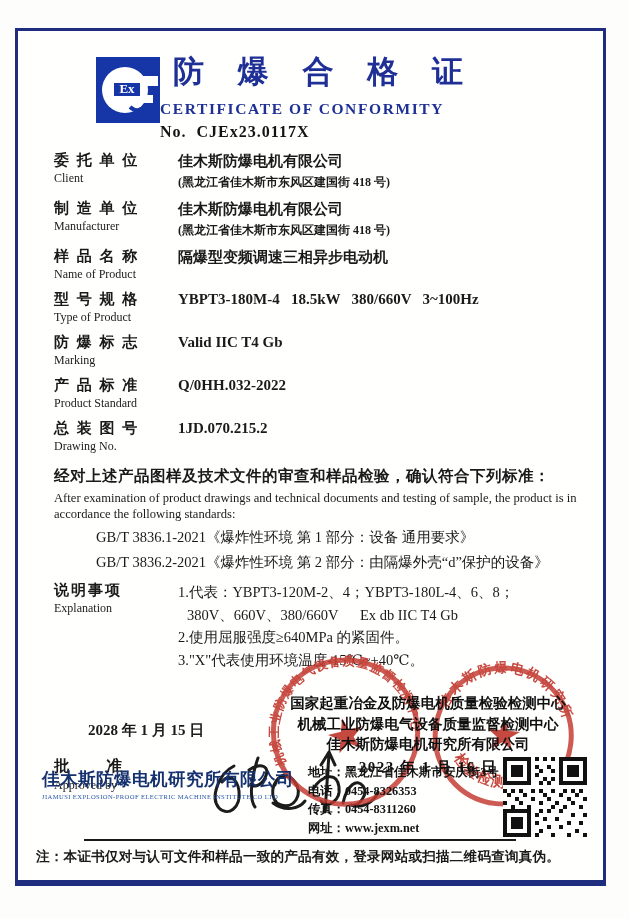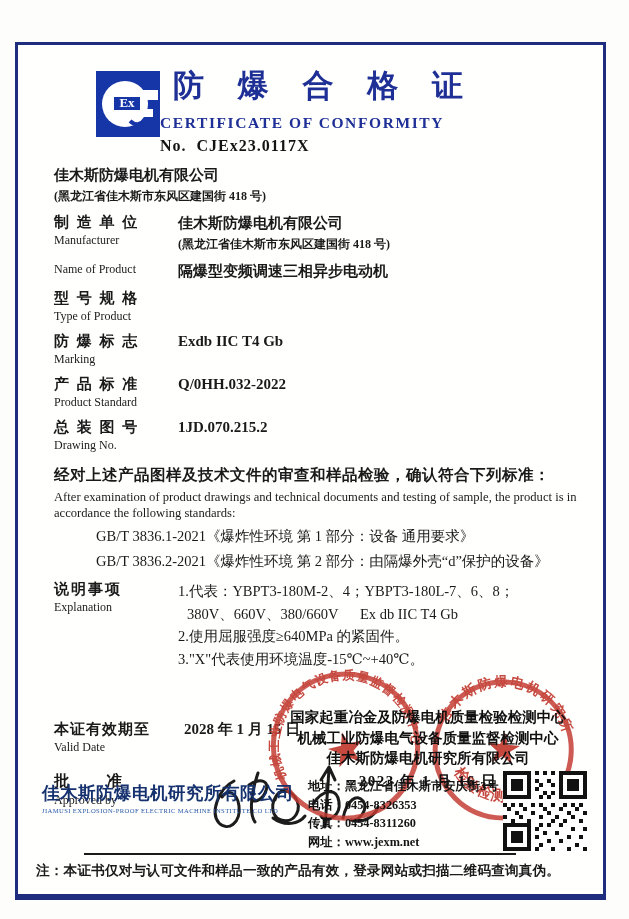--- a/index.html
+++ b/index.html
@@ -1,18 +1,18 @@
 <!DOCTYPE html>
 <html><head>
 <meta charset="utf-8">
 <style>
   html,body{margin:0;padding:0;background:#e8e8e6;}
   .page{position:relative;width:629px;height:919px;background:#fdfdfc;margin:0 auto;overflow:hidden;
         font-family:"Liberation Serif","DejaVu Serif",serif;color:#1a1a1a;}
-  .frame{position:absolute;left:15px;top:42px;width:591px;height:858px;box-sizing:border-box;
+  .frame{position:absolute;left:15px;top:28px;width:591px;height:858px;box-sizing:border-box;
          border:3px solid #1e2d7d;border-bottom-width:6px;background:#fffffe;}
   .content{position:relative;box-sizing:border-box;height:100%;padding:18px 26px 0 36px;}
 
   
   .header{display:flex;align-items:flex-start;margin-bottom:10px;}
   .logo{width:64px;height:66px;flex:none;margin-left:42px;margin-top:8px;}
   .title-block{flex:1;text-align:left;padding-top:2px;padding-right:40px;}
   .title{color:#1e2f96;font-size:31px;font-weight:bold;letter-spacing:13px;text-indent:13px;white-space:nowrap;}
   .subtitle{color:#1e2f96;font-size:15.5px;font-weight:bold;letter-spacing:1.6px;margin-top:7px;}
   .certno{font-size:16px;font-weight:bold;margin-top:5px;letter-spacing:1px;color:#141414;white-space:pre-wrap;}
@@ -86,60 +86,68 @@
           </svg>
         </div>
         <div class="title-block">
           <div class="title">防 爆 合 格 证</div>
           <div class="subtitle">CERTIFICATE OF CONFORMITY</div>
           <div class="certno">No.  CJEx23.0117X</div>
         </div>
       </div>
 
       <div class="field-row">
+        <div class="f-label">
+          <div class="f-zh">委 托 单 位</div>
+          <div class="f-en">Client</div>
+        </div>
         <div class="f-valwrap">
           <div class="f-val">佳木斯防爆电机有限公司</div>
           <div class="f-note">(黑龙江省佳木斯市东风区建国街 418 号)</div>
         </div>
       </div>
 
       <div class="field-row">
         <div class="f-label">
           <div class="f-zh">制 造 单 位</div>
           <div class="f-en">Manufacturer</div>
         </div>
         <div class="f-valwrap">
           <div class="f-val">佳木斯防爆电机有限公司</div>
           <div class="f-note">(黑龙江省佳木斯市东风区建国街 418 号)</div>
         </div>
       </div>
 
       <div class="field-row">
         <div class="f-label">
+          <div class="f-zh">样 品 名 称</div>
           <div class="f-en">Name of Product</div>
         </div>
         <div class="f-valwrap">
           <div class="f-val">隔爆型变频调速三相异步电动机</div>
         </div>
       </div>
 
       <div class="field-row">
         <div class="f-label">
           <div class="f-zh">型 号 规 格</div>
           <div class="f-en">Type of Product</div>
         </div>
+        <div class="f-valwrap">
+          <div class="f-val">YBPT3-180M-4   18.5kW   380/660V   3~100Hz</div>
+        </div>
       </div>
 
       <div class="field-row">
         <div class="f-label">
           <div class="f-zh">防 爆 标 志</div>
           <div class="f-en">Marking</div>
         </div>
         <div class="f-valwrap">
-          <div class="f-val">Exdb IIC T4 Gb</div>
+          <div class="f-val">Valid IIC T4 Gb</div>
         </div>
       </div>
 
       <div class="field-row">
         <div class="f-label">
           <div class="f-zh">产 品 标 准</div>
           <div class="f-en">Product Standard</div>
         </div>
         <div class="f-valwrap">
           <div class="f-val">Q/0HH.032-2022</div>
@@ -162,32 +170,28 @@
         <div class="standard">GB/T 3836.1-2021《爆炸性环境 第 1 部分：设备 通用要求》</div>
         <div class="standard">GB/T 3836.2-2021《爆炸性环境 第 2 部分：由隔爆外壳“d”保护的设备》</div>
       </div>
 
       <div class="explain">
         <div class="f-label">
           <div class="f-zh">说明事项</div>
           <div class="f-en">Explanation</div>
         </div>
         <div class="ex-lines">
-          <div>1.代表：YBPT3-180M-2、4；YBPT3-180L-7、6、8；</div>
+          <div>1.代表：YBPT3-120M-2、4；YBPT3-180L-4、6、8；</div>
           <div class="ex-l2">380V、660V、380/660V      Ex db IIC T4 Gb</div>
           <div>2.使用屈服强度≥640MPa 的紧固件。</div>
           <div>3."X"代表使用环境温度-15℃~+40℃。</div>
         </div>
       </div>
 
       <div class="valid-row">
-        <div class="f-label valid-label" style="width:auto;">
-          <div class="f-zh">本证有效期至</div>
-          <div class="f-en">Valid Date</div>
-        </div>
         <div class="valid-val">2028 年 1 月 15 日</div>
       </div>
 
       <div class="approve-row">
         <div class="approve-label">
           <div class="ap-zh">批　　准</div>
           <div class="f-en">Approved by</div>
         </div>
         <div class="signature">
           <svg width="185" height="80" viewBox="0 0 185 80" fill="none" stroke="#1c1c1c" stroke-width="3" stroke-linecap="round" stroke-linejoin="round">

